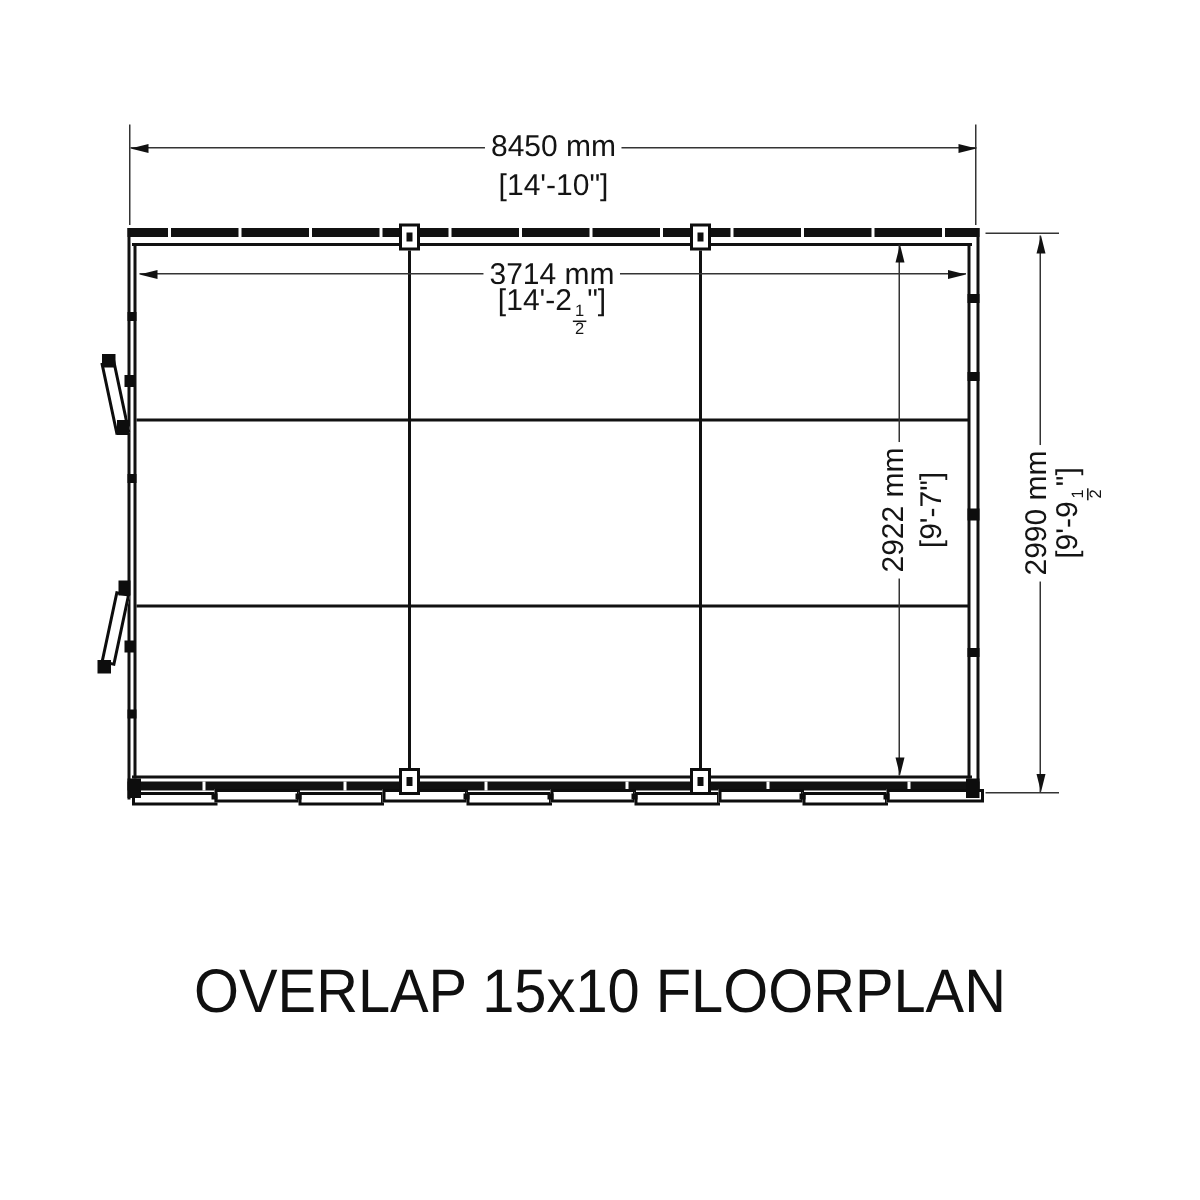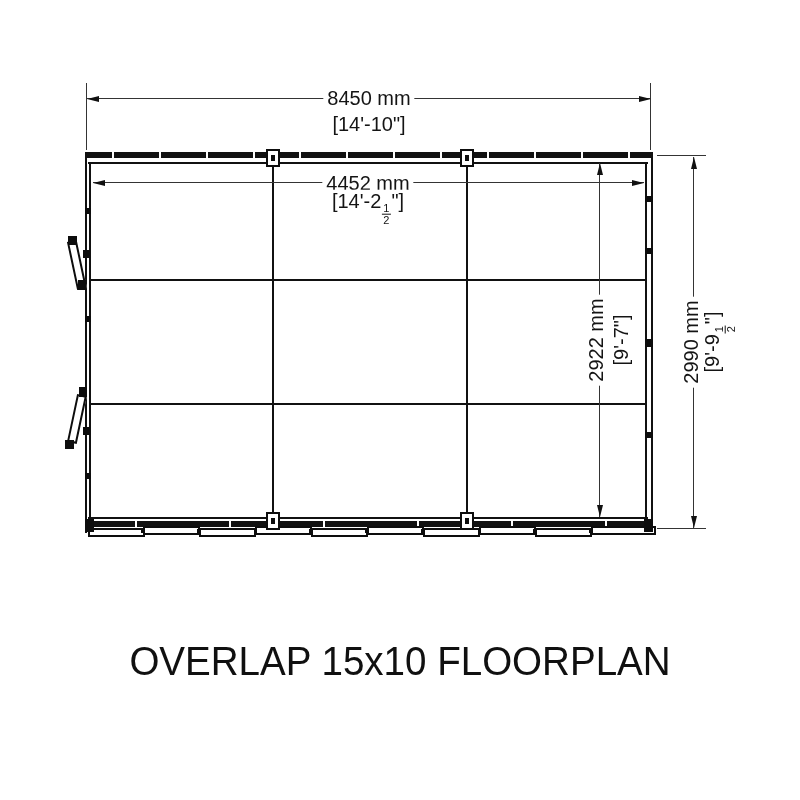--- a/index.html
+++ b/index.html
@@ -143,21 +143,21 @@
       <div class="arr a-l" style="left:87px;top:95.5px;"></div>
       <div class="arr a-r" style="left:639px;top:95.5px;"></div>
       <div class="txt" style="left:369px;top:98px;">8450 mm</div>
       <div class="txt" style="left:369px;top:124px;">[14'-10"]</div>
     </div>
 
     <div>
       <div class="dl" style="left:93px;top:182px;width:551px;height:1px;"></div>
       <div class="arr a-l" style="left:93px;top:179.5px;"></div>
       <div class="arr a-r" style="left:632px;top:179.5px;"></div>
-      <div class="txt" style="left:368px;top:183px;">4452 mm</div>
+      <div class="txt" style="left:368px;top:183px;">3714 mm</div>
       <div class="txt" style="left:368px;top:208px;">
         <span>[14'-2</span><span class="frac">
             <span class="num">1</span>
             <span class="den">2</span>
           </span><span>"]</span>
       </div>
     </div>
 
     <div>
       <div class="dl" style="left:599px;top:163px;width:1px;height:354px;"></div>

